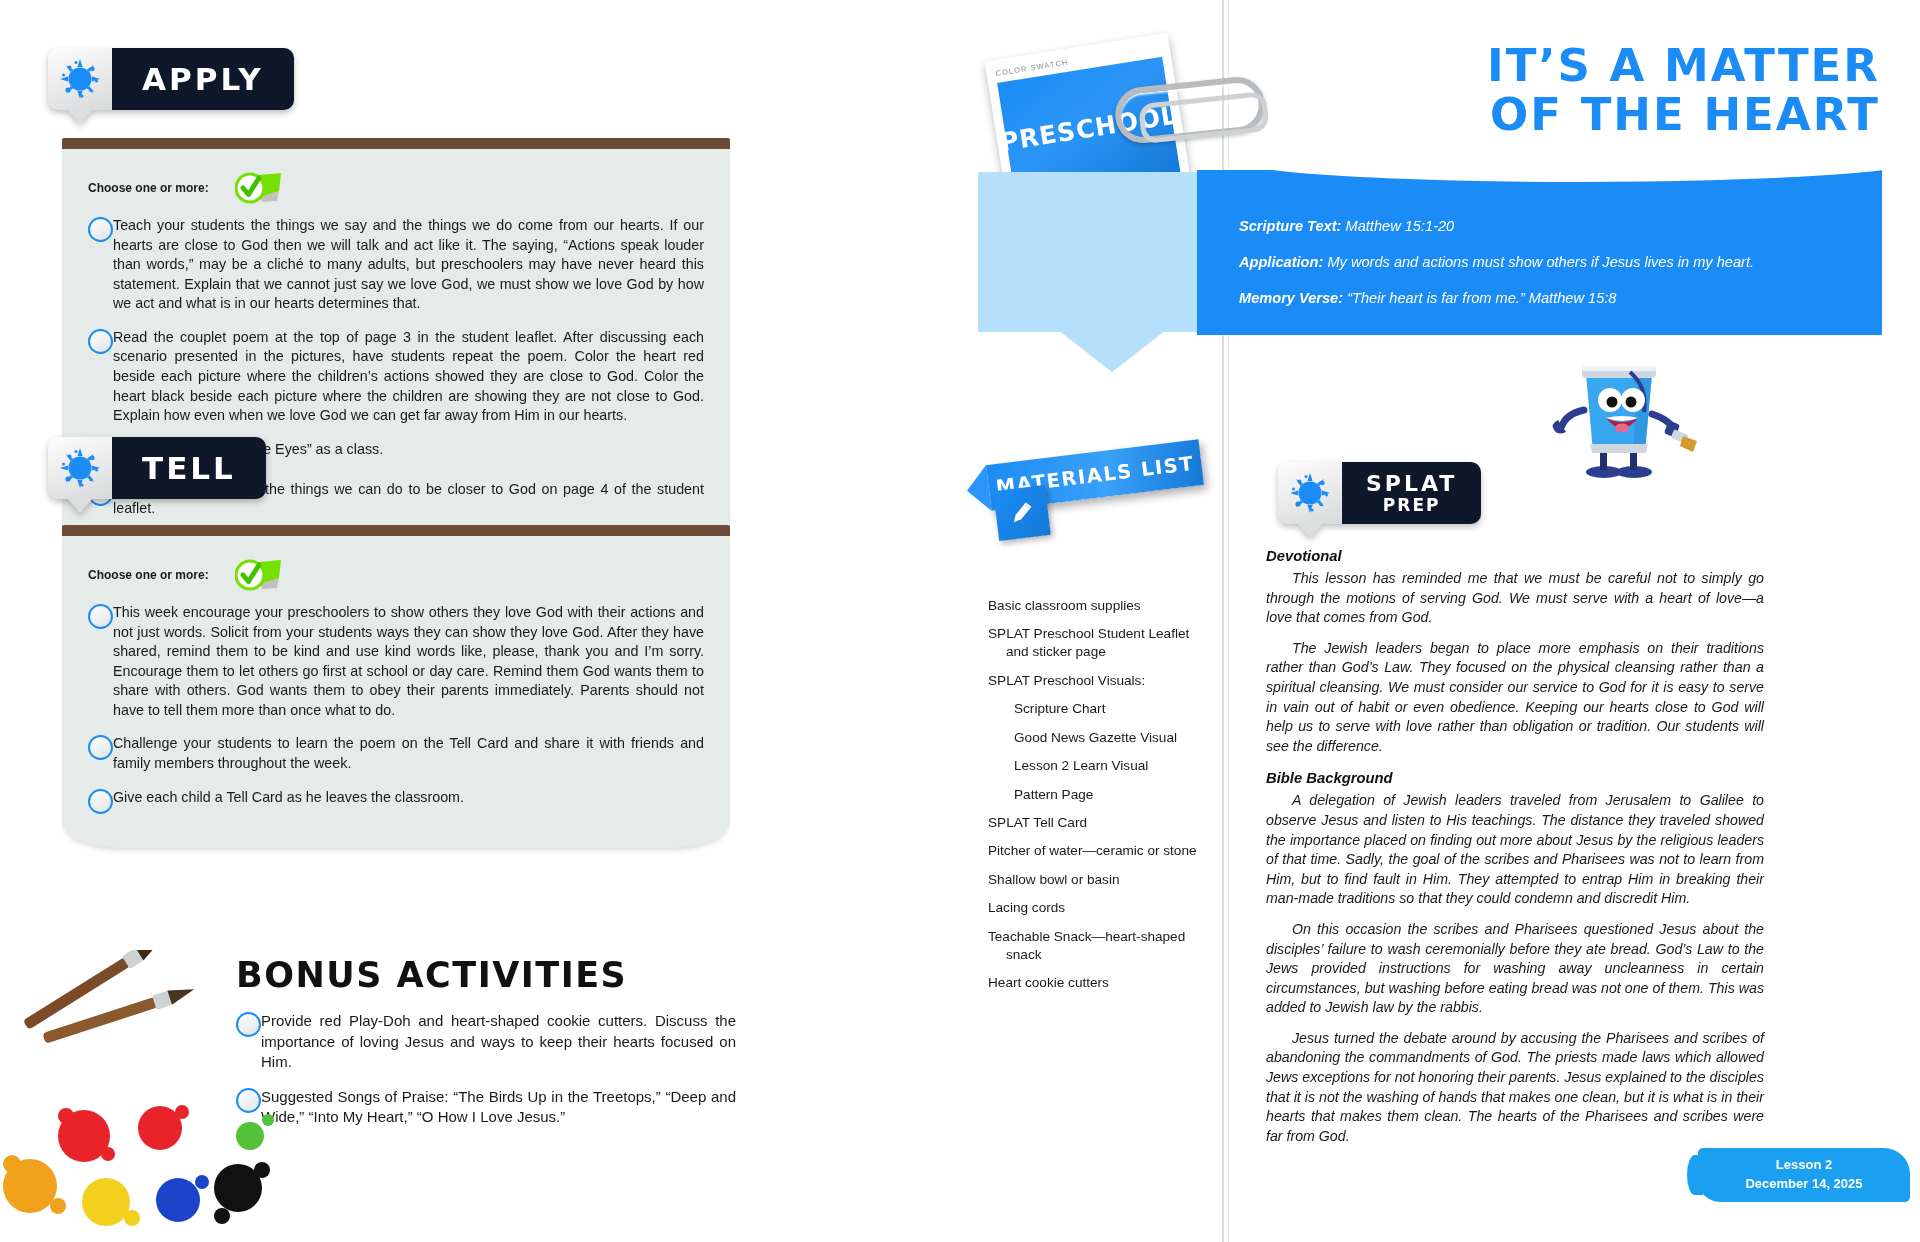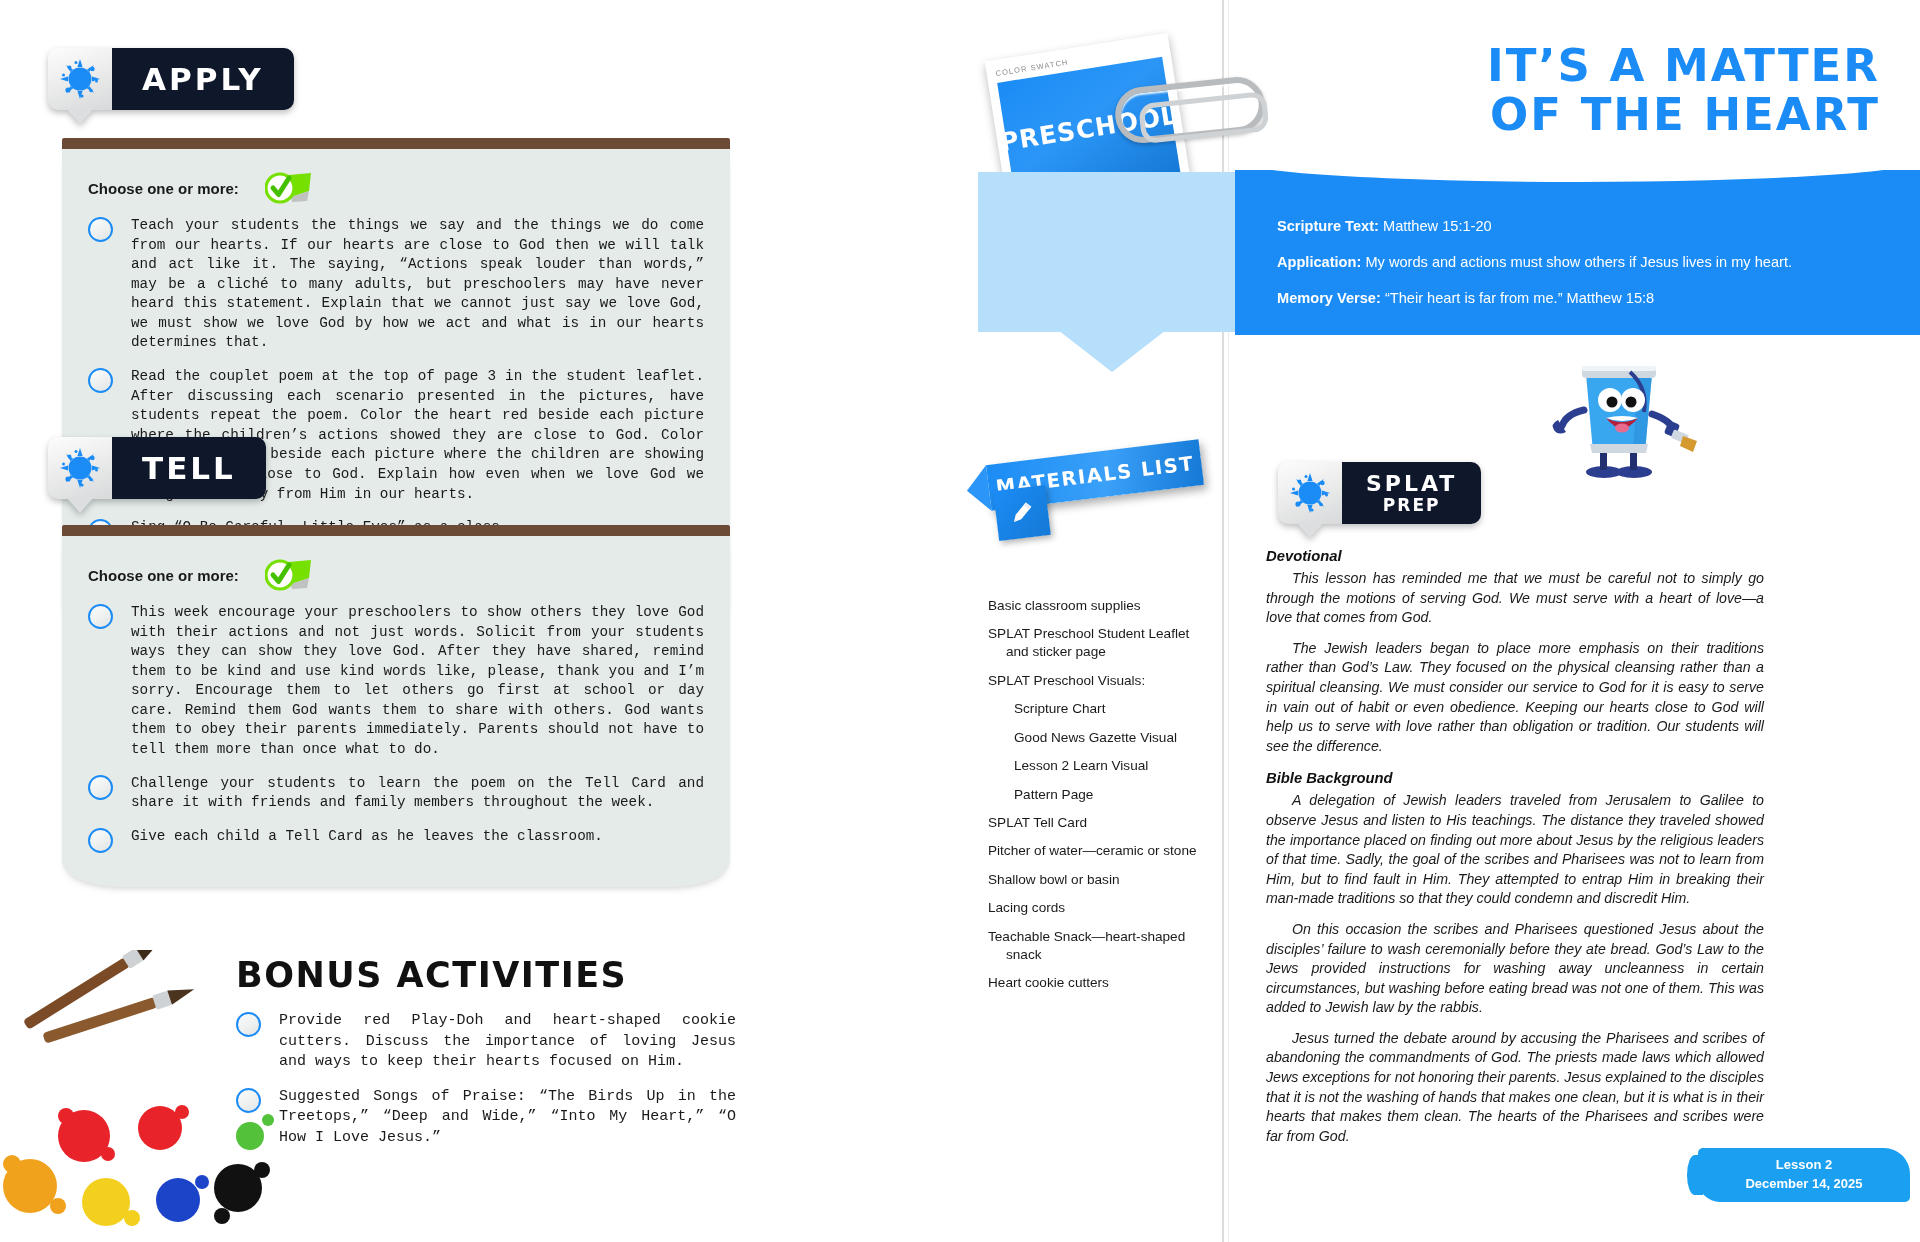--- a/index.html
+++ b/index.html
@@ -52,24 +52,24 @@
 
   
   .card { position: absolute; }
   .card-top { height: 11px; background: #6b4a36; border-radius: 2px 2px 0 0; }
   .card-body {
     background: #e4ebe9; padding: 22px 26px 34px 26px;
     border-radius: 0 0 60px 60px / 0 0 26px 26px;
     box-shadow: 0 5px 7px -4px rgba(0,0,0,.2);
   }
   .choose {
-    font-size: 15px; font-weight: bold; color: #1a1a1a;
+    font-size: 12px; font-weight: bold; color: #1a1a1a;
     display: flex; align-items: center; gap: 26px; margin-bottom: 11px;
   }
-  .bullet-row { display: flex; gap: 18px; margin-bottom: 14px; font-family: Liberation Mono, monospace; }
+  .bullet-row { display: flex; gap: 0; margin-bottom: 14px; }
   .bullet-row:last-child { margin-bottom: 0; }
   .circle {
     flex: 0 0 auto; width: 25px; height: 25px; border-radius: 50%;
     border: 2.2px solid #1b8cf5;
     background: linear-gradient(150deg,#fbfcfc 0%,#f0f2f2 50%,#dfe4e3 100%);
     margin-top: 1px;
   }
   .bullet-txt {
     font-size: 14.3px; line-height: 1.37; color: #1a1a1a;
     text-align: justify; hyphens: none;
@@ -367,21 +367,21 @@
   <div style="position:absolute; left:978px; top:172px; width:280px; height:160px; background:#b6dffb;"></div>
   <div style="position:absolute; left:1058px; top:330px; width:0; height:0;
               border-left:54px solid transparent; border-right:54px solid transparent;
               border-top:42px solid #b6dffb;"></div>
 
   <div class="hero-title" style="left:1380px; top:42px; width:500px;">
     <div>IT’S A MATTER</div>
     <div>OF THE HEART</div>
   </div>
 
-  <div class="infoband" style="left:1235px; top:170px; width:685px; height:165px;">
+  <div class="infoband" style="left:1197px; top:170px; width:685px; height:165px;font-style:italic;">
     <div style="padding:48px 40px 0 42px;">
       <div class="row">
         <span class="lbl">Scripture Text:</span>
         <span>Matthew 15:1-20</span>
       </div>
       <div class="row">
         <span class="lbl">Application:</span>
         <span>My words and actions must show others if Jesus lives in my heart.</span>
       </div>
       <div class="row">

